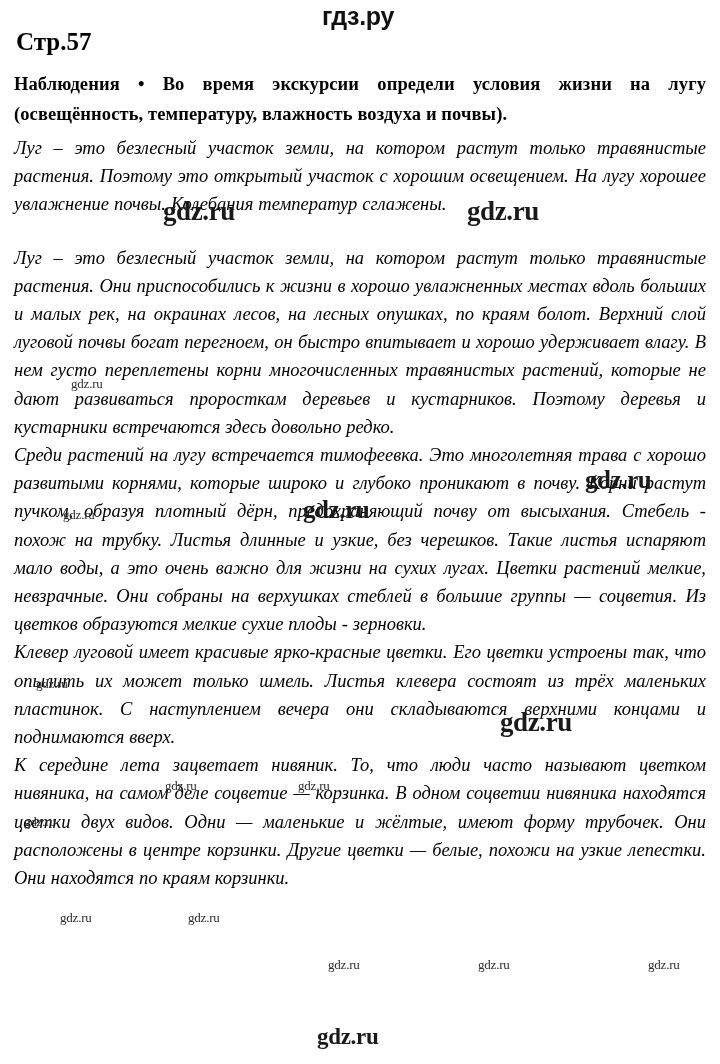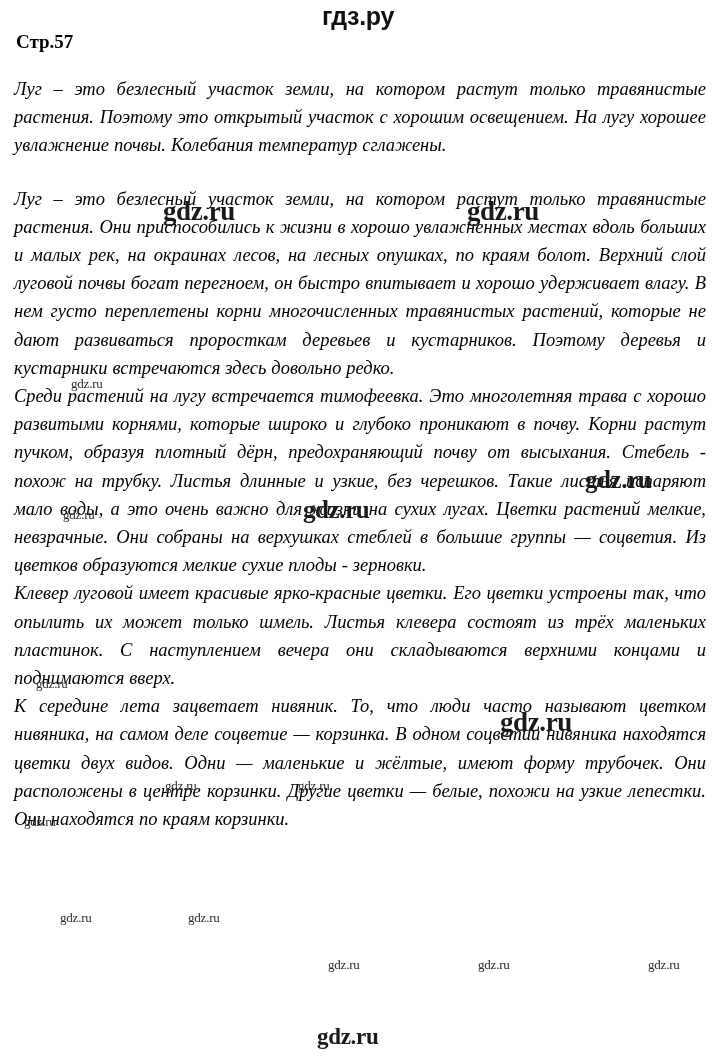--- a/index.html
+++ b/index.html
@@ -42,21 +42,21 @@
 
   .content {
     position: absolute;
     left: 14px;
     top: 30px;
     width: 692px;
   }
 
   .page-label {
     font-weight: bold;
-    font-size: 19px;
+    font-size: 25px;
     line-height: 24px;
     margin: 0 0 16px 2px;
   }
 
   p.para {
     margin: 0;
     font-size: 18.5px;
     line-height: 28.2px;
     text-align: justify;
     text-justify: inter-word;
@@ -103,20 +103,21 @@
 <body>
 
 <div class="page">
 
   <div class="site-logo">гдз.ру</div>
 
   <div class="content">
 
     <div class="page-label">Стр.57</div>
 
+    <p class="bold-head">Наблюдения • Во время экскурсии определи условия жизни на лугу (освещённость, температуру, влажность воздуха и почвы).</p>
 
     <div class="gap-sm"></div>
 
     <p class="para left-para">Луг – это безлесный участок земли, на котором растут только травянистые растения. Поэтому это открытый участок с хорошим освещением. На лугу хорошее увлажнение почвы. Колебания температур сглажены.</p>
 
     <div class="gap-lg"></div>
 
 
     <div class="gap-sm"></div>
 

